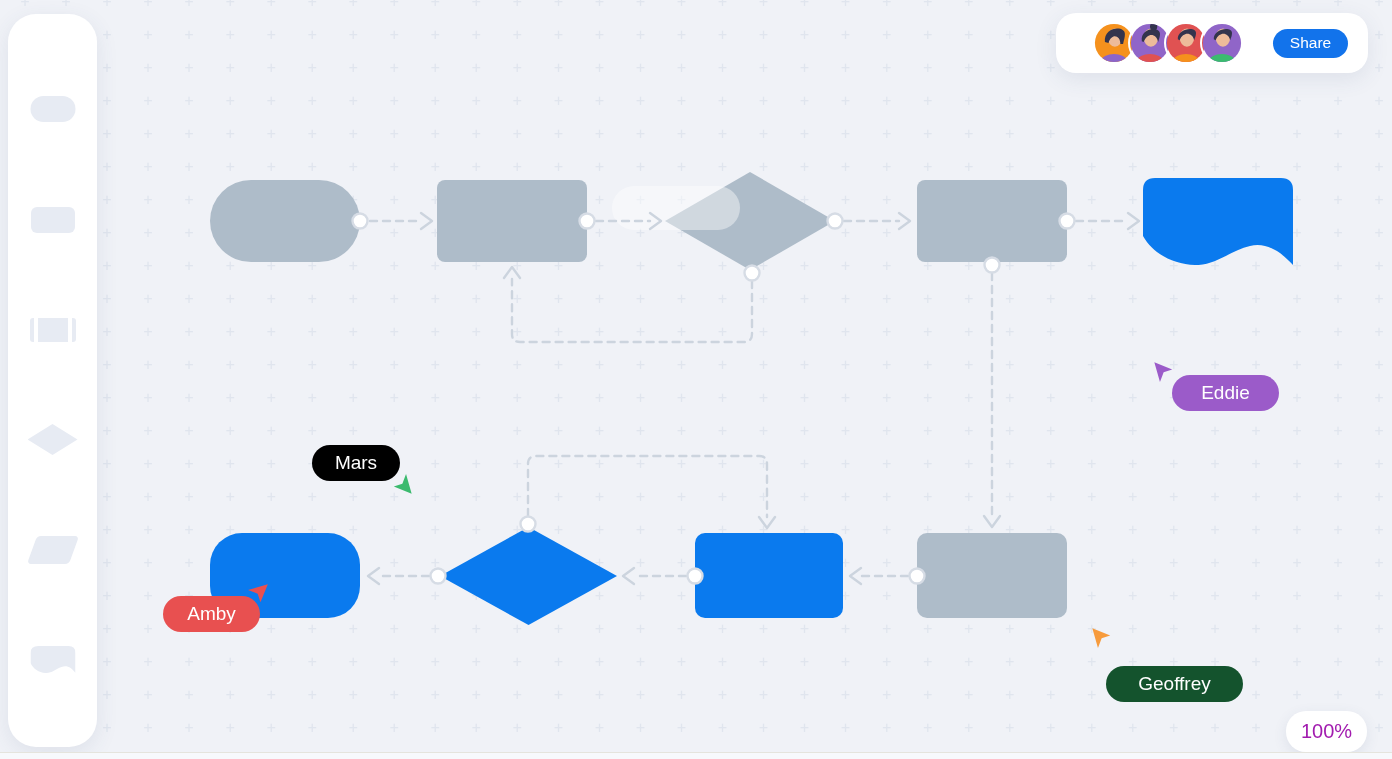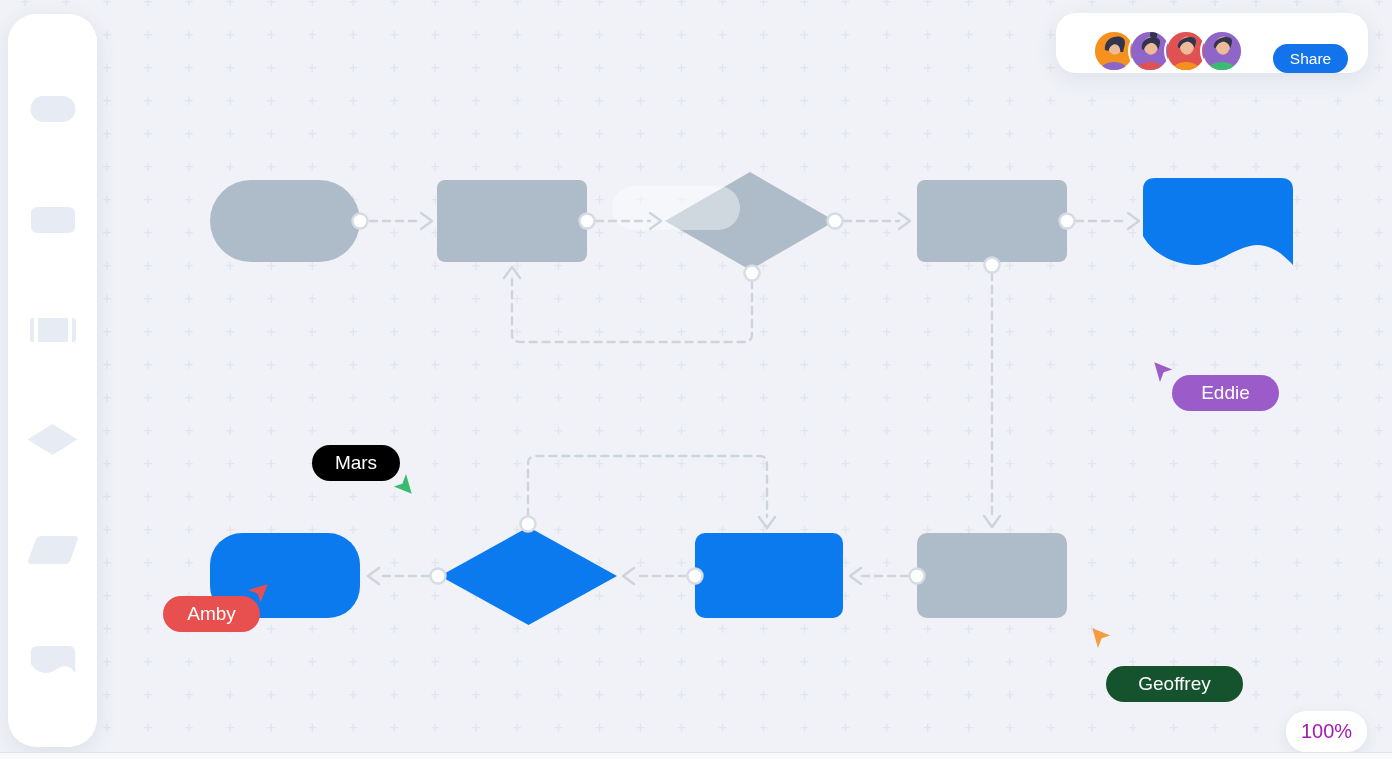--- a/index.html
+++ b/index.html
@@ -34,21 +34,21 @@
   .t-decision   { top:410px; width:50px; height:31px;
                   clip-path:polygon(50% 0,100% 50%,50% 100%,0 50%); }
   .t-data       { top:522px; width:42px; height:28px; transform:translateX(-50%) skewX(-20deg); border-radius:4px; }
   .t-document   { top:632px; width:45px; height:28px; }
 
   
   .topbar {
     position:absolute; left:1056px; top:13px; width:312px; height:60px;
     background:#ffffff; border-radius:20px; z-index:5;
     box-shadow:0 6px 22px rgba(60,80,120,0.10);
-    display:flex; align-items:flex-end; padding:0 20px 0 36px;
+    display:flex; align-items:center; padding:0 20px 0 36px;
   }
   .avatar-stack { display:flex; align-items:center; }
   .avatar { border-radius:50%; border:2px solid #ffffff; margin-left:-8px; cursor:pointer; }
   .avatar:first-child { margin-left:0; }
   .share-btn {
     margin-left:auto; width:75px; height:29px; border:none; border-radius:15px;
     background:#1273eb; color:#ffffff; font-size:15.5px;
     font-family:"Liberation Sans", sans-serif; cursor:pointer;
   }
 

